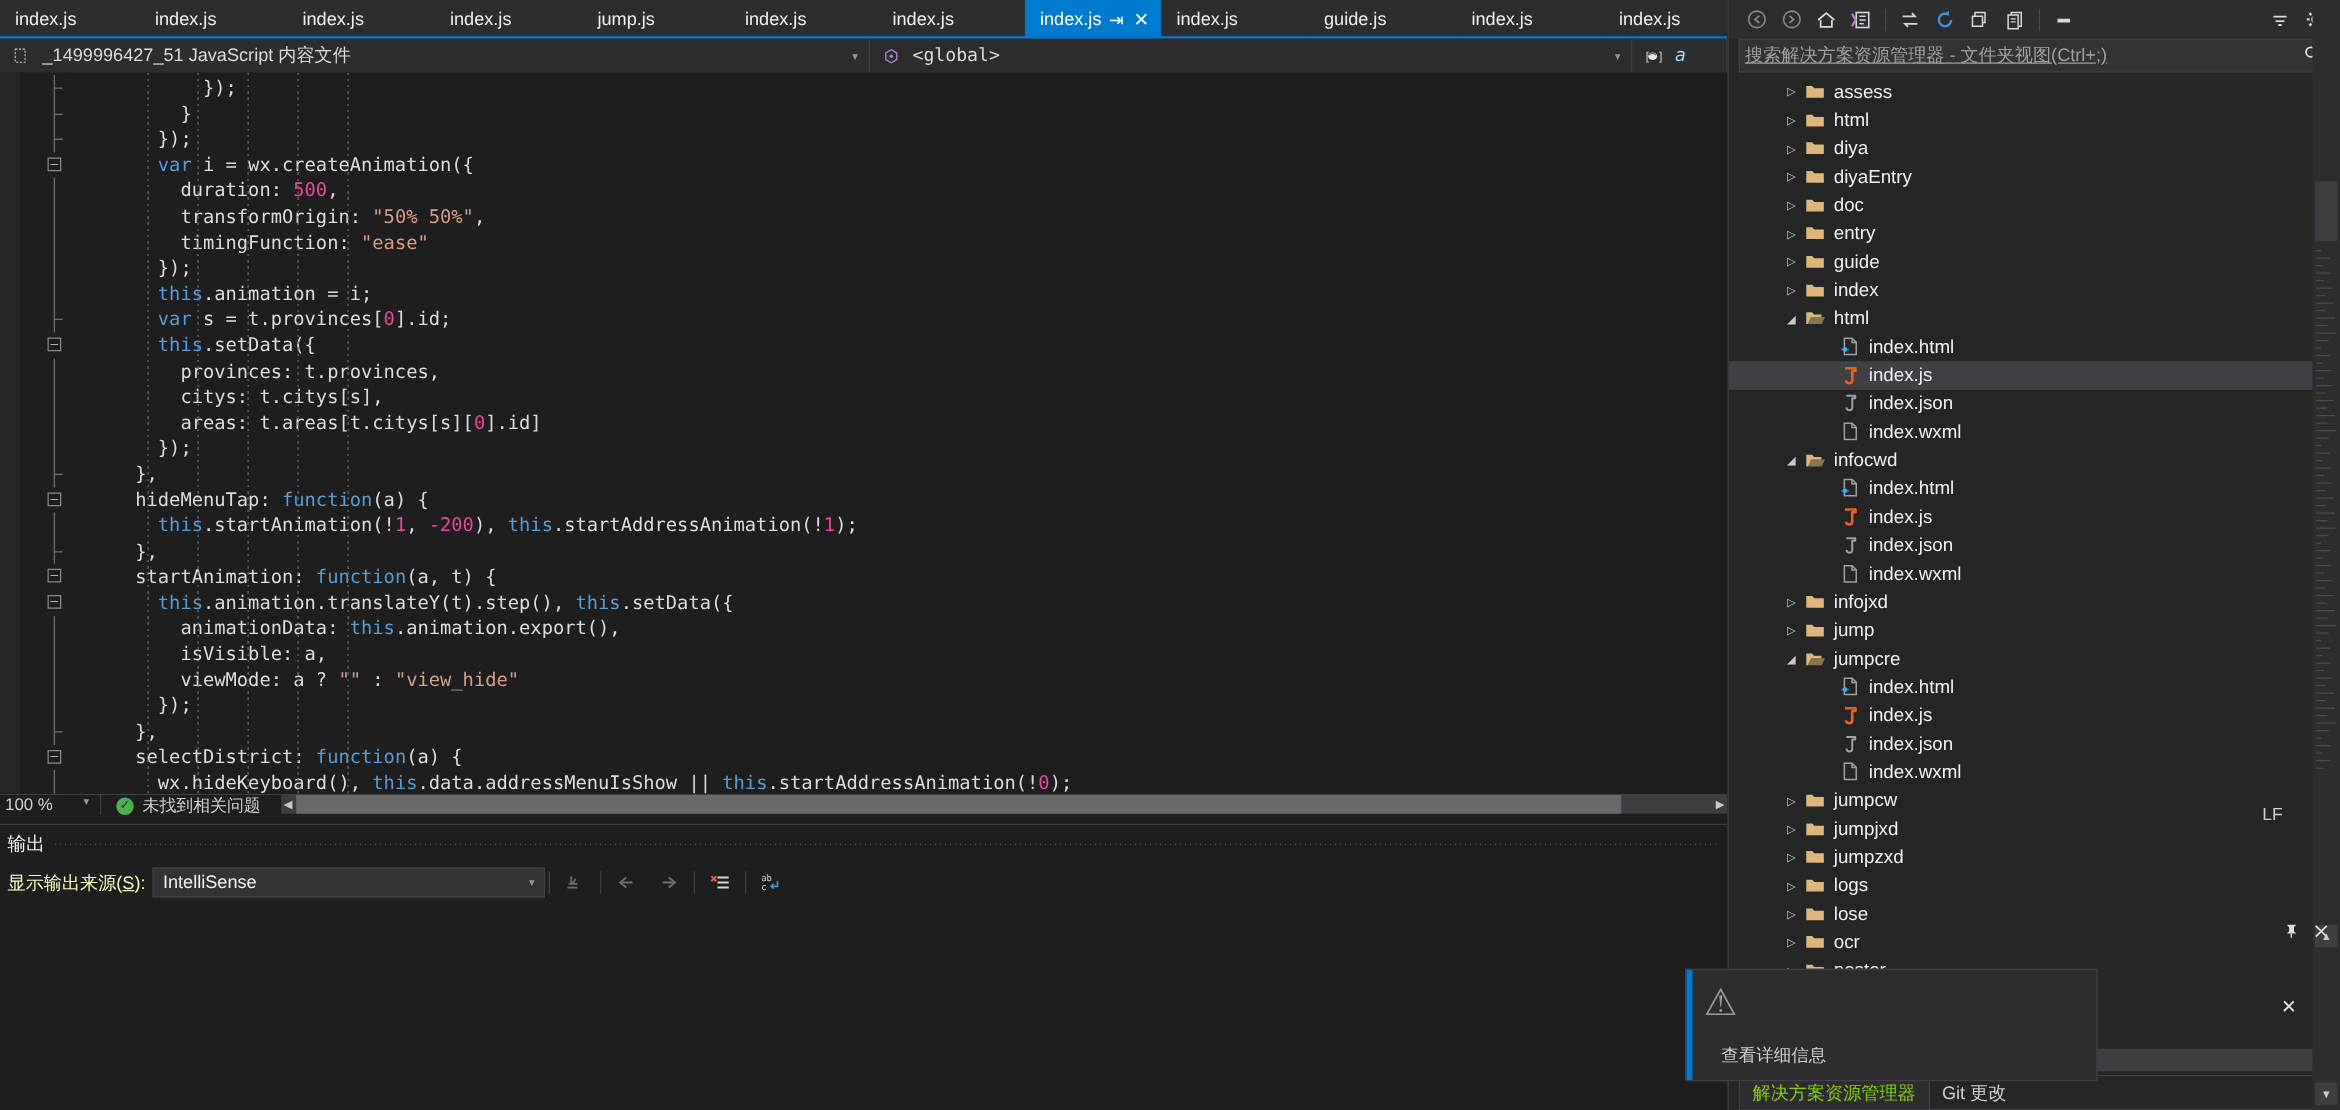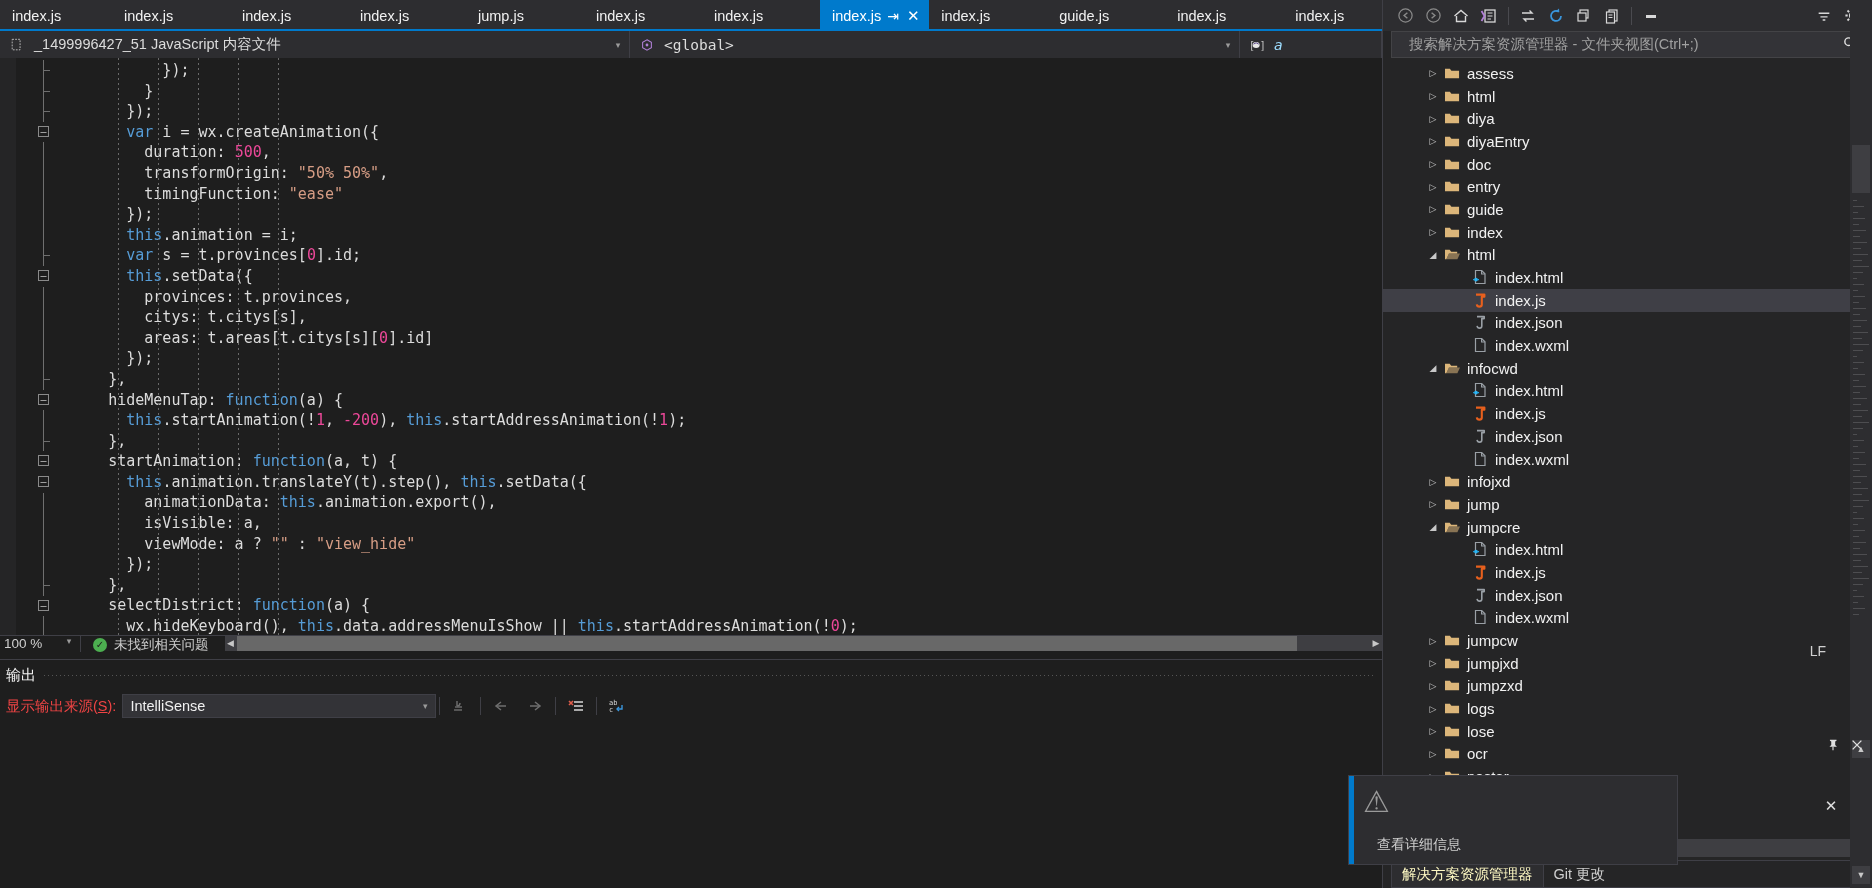--- a/index.html
+++ b/index.html
@@ -23,21 +23,21 @@
   .tab .tabname{ margin-right:2px; }
   .tab .pin, .tab .close{ width:20px; text-align:center; color:#ffffff; font-size:14px; }
   .tab .close{ font-size:15px; }
   .tabstrip-underline{ position:absolute; left:0; right:0; bottom:0; height:2px; background:#007acc; }
 
   
   .navbar{ height:27px; flex:0 0 27px; display:flex; align-items:stretch;
            background:#2d2d30; border-bottom:1px solid #3f3f46; }
   .navsel{ display:flex; align-items:center; height:27px; position:relative;
            border-right:1px solid #3f3f46; background:#2d2d30; }
-  .navsel.f1{ width:630px; }
+  .navsel.f1{ width:696px; }
   .navsel.f2{ width:610px; }
   .navsel.f3{ flex:1; }
   .navsel .ico{ width:22px; display:flex; align-items:center; justify-content:center; margin-left:6px;}
   .navsel .lbl{ flex:1; padding-left:6px; color:#dcdcdc; font-size:14.5px; white-space:nowrap;
                 overflow:hidden; text-overflow:ellipsis; }
   .navsel .arrow{ width:22px; text-align:center; color:#9a9a9a; font-size:9px; }
   .mono{ font-family:"DejaVu Sans Mono","Liberation Mono",monospace; }
 
   
   .codewrap{ flex:1 1 auto; position:relative; background:#1e1e1e; overflow:hidden; display:flex; }
@@ -77,58 +77,58 @@
 
   
   .outpane{ flex:0 0 229px; background:#1e1e1e; border-top:1px solid #3f3f46;
             display:flex; flex-direction:column; }
   .out-title{ height:30px; display:flex; align-items:center; padding-left:6px;
               color:#f1f1f1; font-size:15px; position:relative; }
   .out-title .dots{ flex:1; height:1px; margin:0 8px;
       background:repeating-linear-gradient(to right,#555 0 1px,transparent 1px 4px); }
   .out-toolbar{ height:32px; display:flex; align-items:center; gap:0;
                 padding-left:6px; }
-  .out-toolbar .lbl{ font-size:14.5px; color:#ef4444; margin-right:6px; }
+  .out-toolbar .lbl{ font-size:14.5px; color:#fef9c3; margin-right:6px; }
   .out-toolbar .lbl u{ text-decoration:underline; }
   .combo{ width:314px; height:24px; background:#333337; border:1px solid #3f3f46;
           display:flex; align-items:center; color:#f1f1f1; font-size:14.5px; padding-left:7px; }
   .combo .arrow{ margin-left:auto; width:20px; text-align:center; color:#9a9a9a; font-size:9px; }
   .tbtn{ width:34px; height:28px; display:flex; align-items:center; justify-content:center; }
   .tbsep{ width:1px; height:18px; background:#3f3f46; margin:0 3px; }
   .out-body{ flex:1; padding:6px 10px; font-size:14.5px; color:#f1f1f1; }
 
   
   .right-col{ width:490px; height:888px; background:#252526; position:relative;
               display:flex; flex-direction:column; border-left:1px solid #3f3f46; }
   .se-toolbar{ height:31px; flex:0 0 31px; display:flex; align-items:center;
                padding-left:8px; background:#2d2d30; }
   .se-toolbar .ib{ width:28px; height:26px; display:flex; align-items:center; justify-content:center; }
   .se-toolbar .vsep{ width:1px; height:18px; background:#4a4a4f; margin:0 5px; }
   .se-toolbar .right{ margin-left:auto; display:flex; align-items:center; padding-right:6px; }
   .se-search{ height:27px; flex:0 0 27px; margin:0 8px 0 8px; background:#333337;
               border:1px solid #434346; display:flex; align-items:center; }
-  .se-search .ph{ flex:1; padding-left:17px; color:#a0a0a0; font-size:14.5px;
-                  white-space:nowrap; overflow:hidden; }
+  .se-search .ph{ flex:1; padding-left:4px; color:#a0a0a0; font-size:14.5px;
+                  white-space:nowrap; overflow:hidden;text-decoration:underline; }
   .se-search .mag{ width:26px; text-align:center; }
   .tree{ flex:1 1 auto; overflow:hidden; position:relative; padding-top:4px; }
   .row{ height:22.7px; display:flex; align-items:center; white-space:nowrap; }
   .row.sel{ background:#3f3f46; }
   .row .exp{ width:16px; text-align:center; color:#c8c8c8; font-size:9px; flex:0 0 16px; }
   .row .ic{ width:22px; flex:0 0 22px; display:flex; align-items:center; justify-content:center; }
   .row .tx{ font-size:15px; color:#f1f1f1; padding-left:4px; }
   .se-hscroll{ flex:0 0 18px; height:18px; background:#3e3e42; margin:0 8px;
                position:relative; }
   .se-hscroll .thumb{ position:absolute; left:14px; top:1px; bottom:1px; width:254px; background:#686868; }
   .se-hscroll .lt,.se-hscroll .rt{ position:absolute; top:0; width:14px; height:18px;
       color:#d0d0d0; font-size:10px; text-align:center; line-height:18px; }
   .se-hscroll .lt{left:0;} .se-hscroll .rt{right:0;}
   .se-tabs{ flex:0 0 28px; height:28px; display:flex; align-items:stretch; margin:3px 8px 0 8px;
             border:1px solid #3f3f46; background:#252526; }
   .se-tab{ display:flex; align-items:center; padding:0 10px; font-size:14.5px; color:#d0d0d0; }
-  .se-tab.active{ background:#2d2d30; color:#fef9c3; border-right:1px solid #3f3f46; }
+  .se-tab.active{ background:#2d2d30; color:#84cc16; border-right:1px solid #3f3f46; }
 
   
   .se-float{ position:absolute; right:8px; top:680px; display:flex; gap:10px;
              align-items:center; z-index:8; }
 
   
   .farstrip{ position:absolute; right:0; top:0; width:22px; height:888px; background:#2d2d30; }
   .far-thumb{ position:absolute; right:2px; top:145px; width:18px; height:48px; background:#3e3e42; }
   .far-lines{ position:absolute; right:1px; top:200px; width:20px; height:420px; }
   .far-lines i{ position:absolute; height:1px; background:#4d4d50; }

